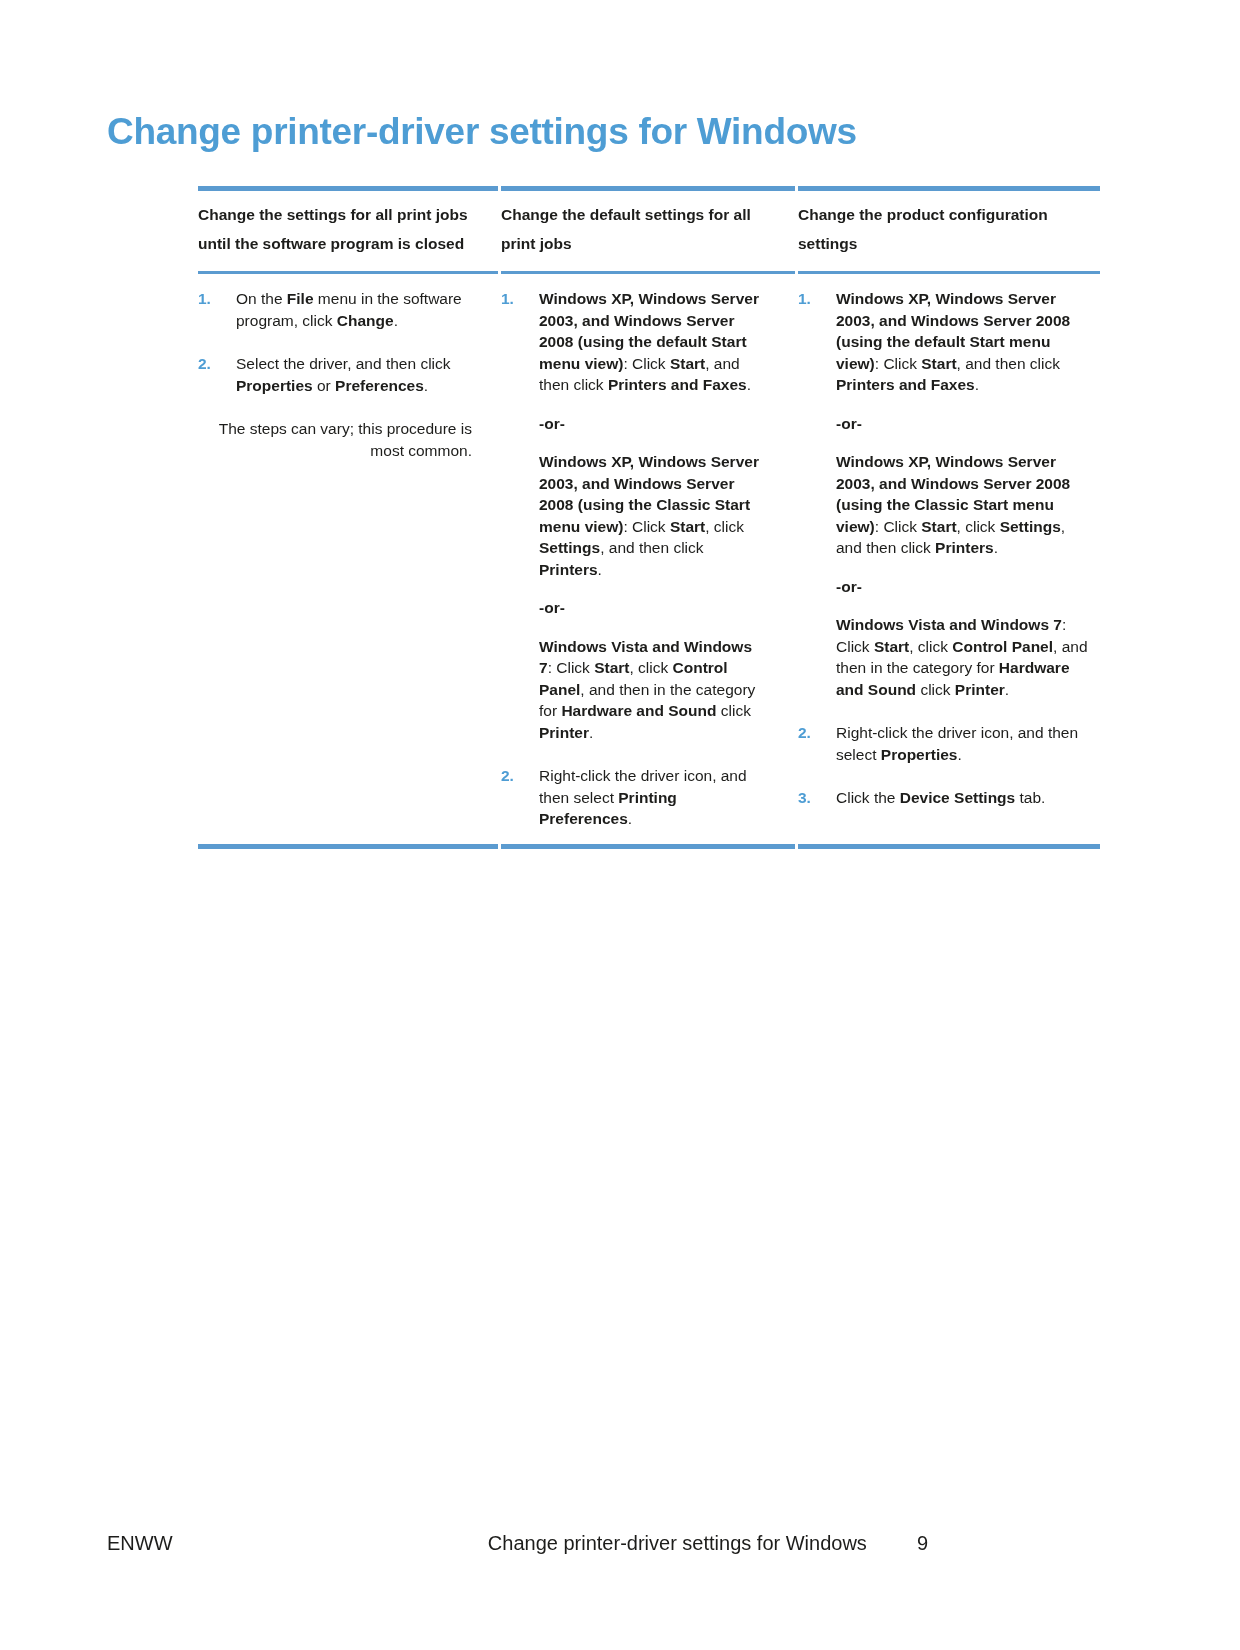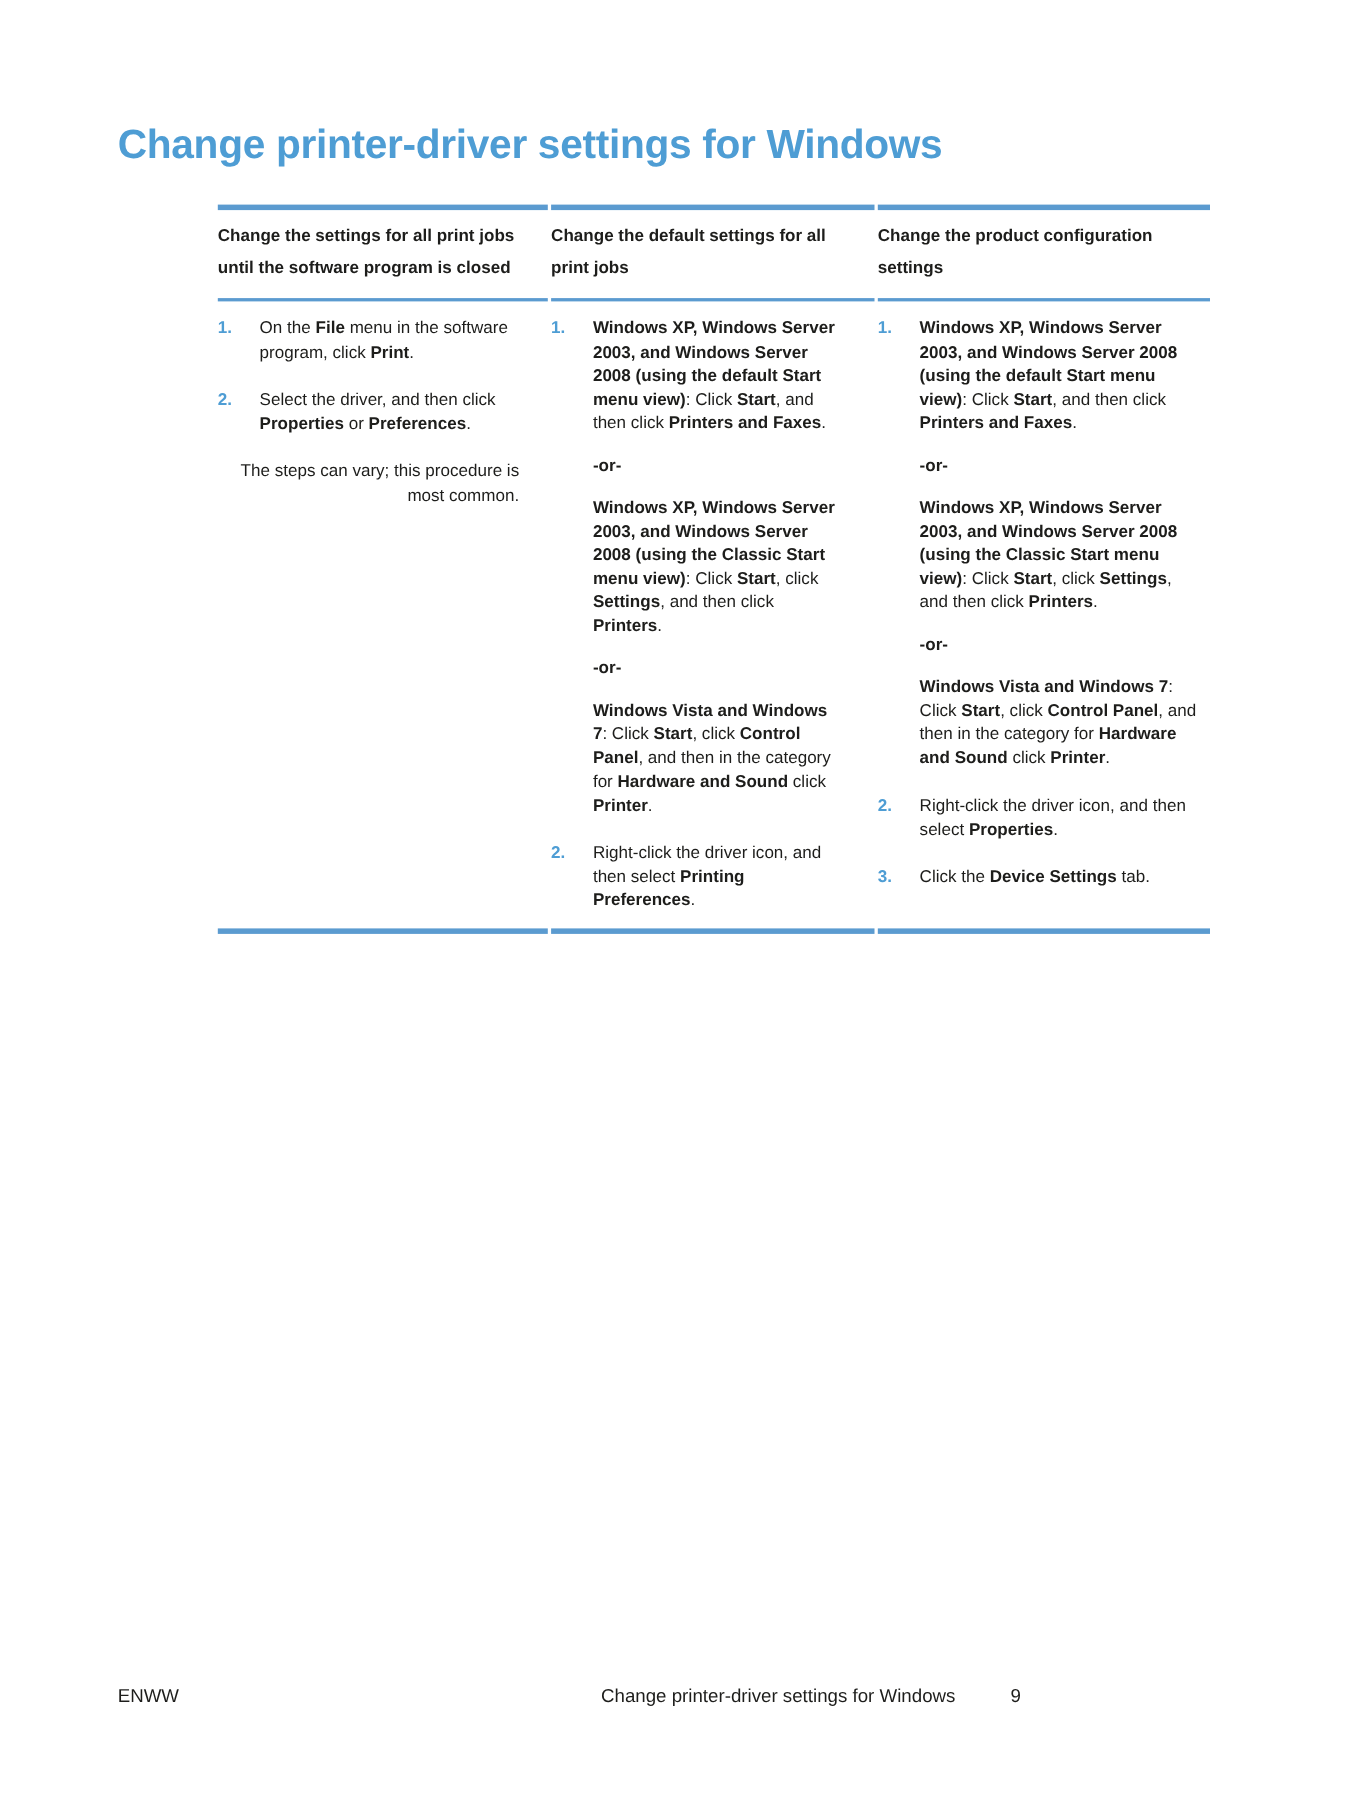--- a/index.html
+++ b/index.html
@@ -80,21 +80,21 @@
   p.note { margin-top: 0; text-align: right; }
   .b { font-weight: bold; }
   .footer {
     position: absolute;
     left: 107px;
     right: 130px;
     top: 1532px;
     display: flex;
     justify-content: space-between;
     align-items: baseline;
-    font-size: 17px;
+    font-size: 20px;
     color: var(--text);
   }
   .footer-right {
     display: flex;
     align-items: baseline;
     gap: 50px;
   }
 </style>
 </head>
 <body>
@@ -116,21 +116,21 @@
           <th>Change the default settings for all print jobs</th>
           <th>Change the product configuration settings</th>
         </tr>
       </thead>
       <tbody>
         <tr>
           <td>
               <div class="step">
                 <div class="step-num">1.</div>
                 <div class="step-body">
-                  <p><span>On the </span><span class="b">File</span><span> menu in the software program, click </span><span class="b">Print</span><span>.</span></p>
+                  <p><span>On the </span><span class="b">File</span><span> menu in the software program, click </span><span class="b">Change</span><span>.</span></p>
                 </div>
               </div>
               <div class="step">
                 <div class="step-num">2.</div>
                 <div class="step-body">
                   <p><span>Select the driver, and then click </span><span class="b">Properties</span><span> or </span><span class="b">Preferences</span><span>.</span></p>
                 </div>
               </div>
               <p class="note"><span>The steps can vary; this procedure is most common.</span></p>
             </td>

